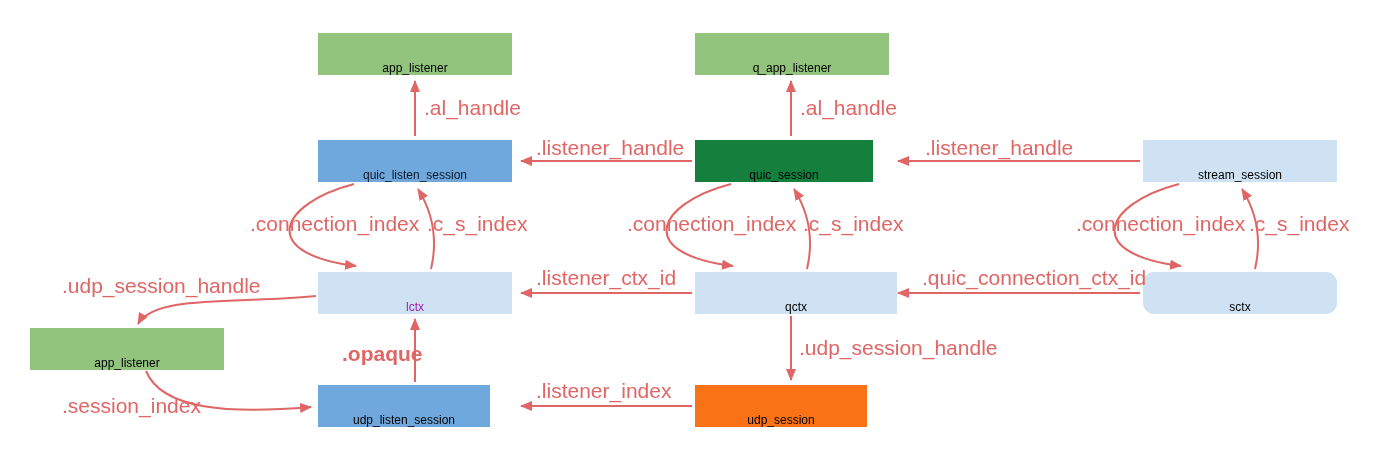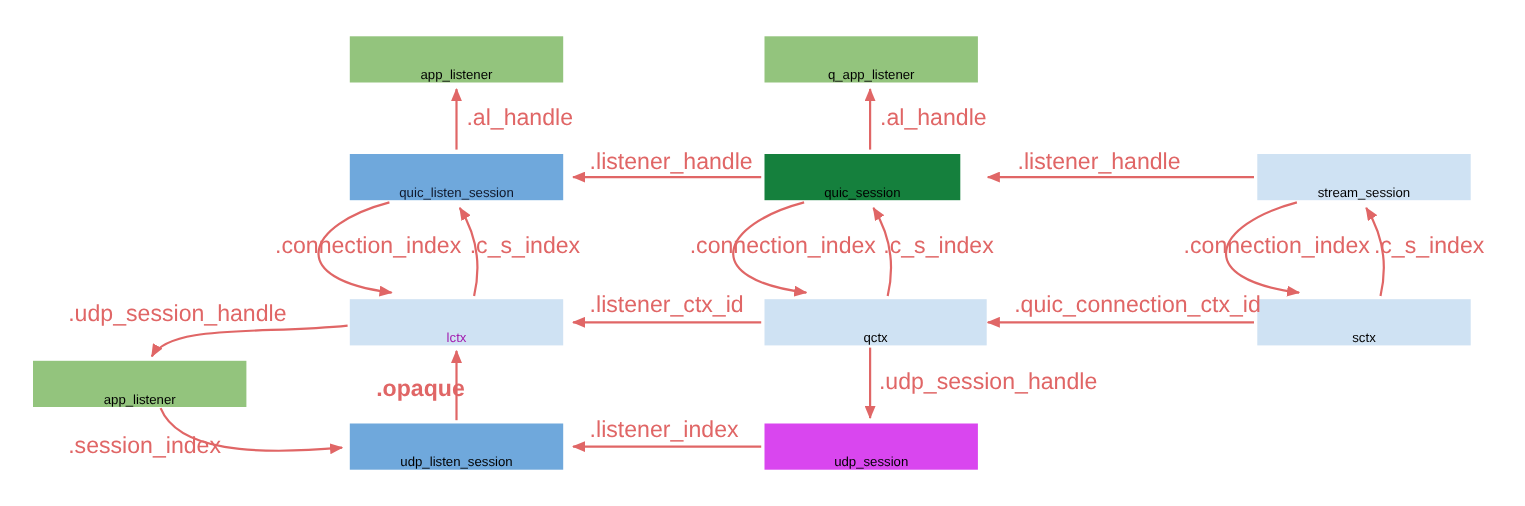--- a/index.html
+++ b/index.html
@@ -81,30 +81,30 @@
       </div>
       <div class="node" style="left: 1143px; top: 140px; width: 194px; height: 42px; background: rgb(207, 226, 243); color: rgb(0, 0, 0);">
         <span>stream_session</span>
       </div>
       <div class="node" style="left: 318px; top: 272px; width: 194px; height: 42px; background: rgb(207, 226, 243); color: #a21caf;">
         <span>lctx</span>
       </div>
       <div class="node" style="left: 695px; top: 272px; width: 202px; height: 42px; background: rgb(207, 226, 243); color: rgb(0, 0, 0);">
         <span>qctx</span>
       </div>
-      <div class="node" style="left: 1143px; top: 272px; width: 194px; height: 42px; background: rgb(207, 226, 243); color: rgb(0, 0, 0);">
+      <div class="node" style="left: 1143px; top: 272px; width: 194px; height: 42px; background: rgb(207, 226, 243); color: rgb(0, 0, 0); border-radius: 11px;">
         <span>sctx</span>
       </div>
       <div class="node" style="left: 30px; top: 328px; width: 194px; height: 42px; background: rgb(147, 196, 125); color: rgb(0, 0, 0);">
         <span>app_listener</span>
       </div>
-      <div class="node" style="left: 318px; top: 385px; width: 194px; height: 42px; background: rgb(111, 168, 220); color: rgb(0, 0, 0);">
+      <div class="node" style="left: 318px; top: 385px; width: 172px; height: 42px; background: rgb(111, 168, 220); color: rgb(0, 0, 0);">
         <span>udp_listen_session</span>
       </div>
-      <div class="node" style="left: 695px; top: 385px; width: 194px; height: 42px; background: #d946ef; color: rgb(0, 0, 0);">
+      <div class="node" style="left: 695px; top: 385px; width: 172px; height: 42px; background: #f97316; color: rgb(0, 0, 0);">
         <span>udp_session</span>
       </div>
     </div>
   <div id="labels">
       <span class="edge-label" style="left: 424px; top: 98px; color: rgb(224, 102, 102);">.al_handle</span>
       <span class="edge-label" style="left: 800px; top: 98px; color: rgb(224, 102, 102);">.al_handle</span>
       <span class="edge-label" style="left: 536px; top: 138px; color: rgb(224, 102, 102);">.listener_handle</span>
       <span class="edge-label" style="left: 925px; top: 138px; color: rgb(224, 102, 102);">.listener_handle</span>
       <span class="edge-label" style="left: 427px; top: 214px; color: rgb(224, 102, 102);">.c_s_index</span>
       <span class="edge-label" style="left: 250px; top: 214px; color: rgb(224, 102, 102);">.connection_index</span>

